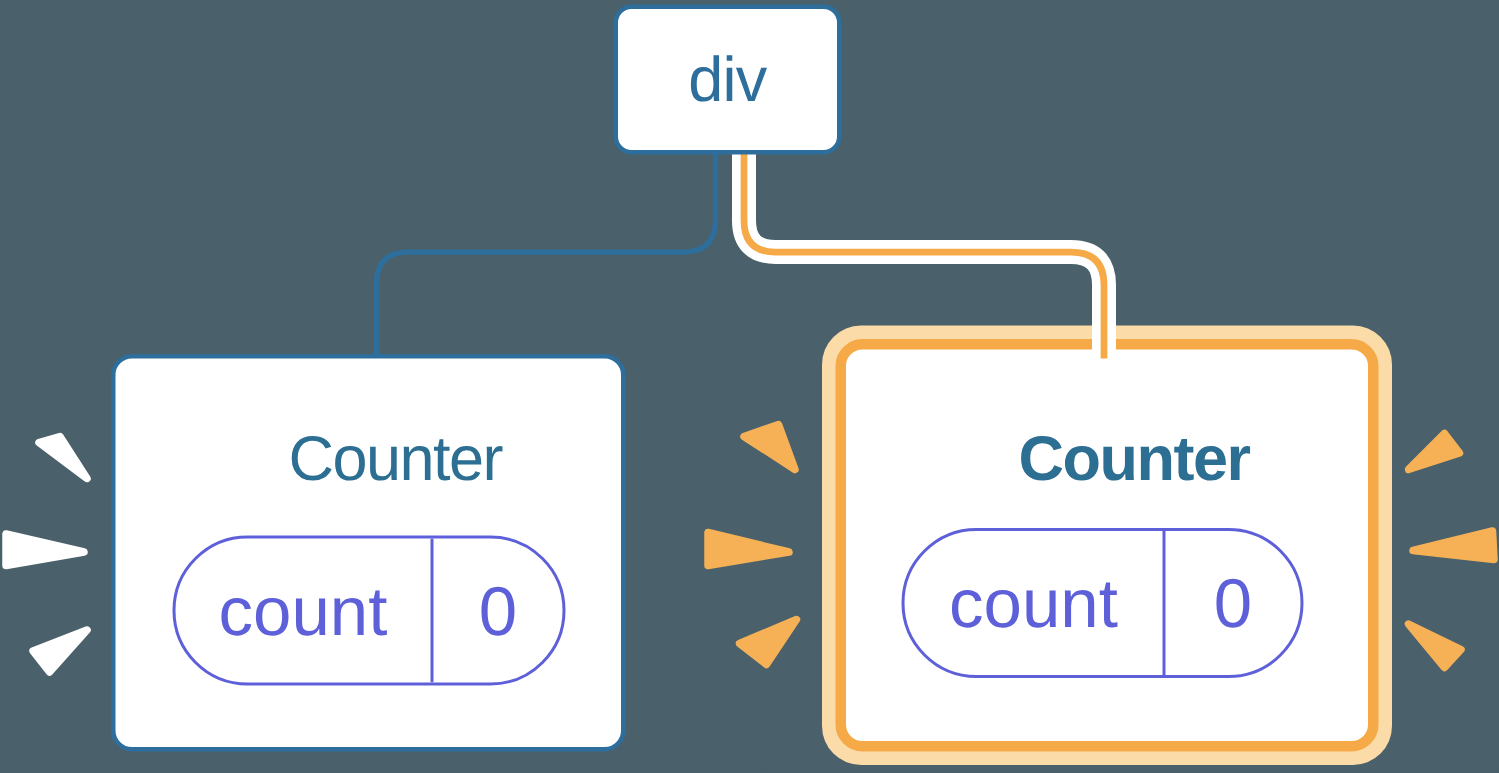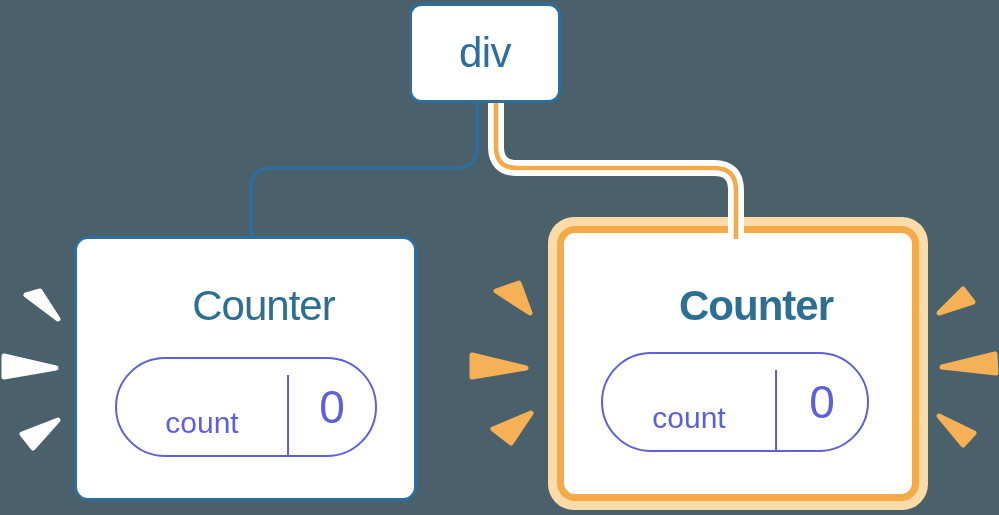--- a/index.html
+++ b/index.html
@@ -67,21 +67,21 @@
   .pill{
     position:absolute;display:flex;overflow:hidden;
     border:2px solid var(--state_purple);
     border-radius:52px;
     background:var(--card_background);
   }
   .card-left .pill{left:38px;top:118px;width:262px;height:100px;}
   .card-right-inner .pill{left:37px;top:119px;width:268px;height:100px;}
   .pill .seg{display:flex;align-items:center;justify-content:center;height:100%;
     color:var(--state_purple);}
-  .pill .seg-key{border-right:2px solid var(--state_purple);font-size:30px;margin-top:16px;}
+  .pill .seg-key{border-right:2px solid var(--state_purple);font-size:46px;}
   .card-left .pill .seg-key{width:172px;}
   .card-right-inner .pill .seg-key{width:174px;}
   .pill .seg-val{flex:1;font-size:46px;}
 </style>
 </head>
 <body>
 
 <div class="stage">
 
   <div class="card-left">

